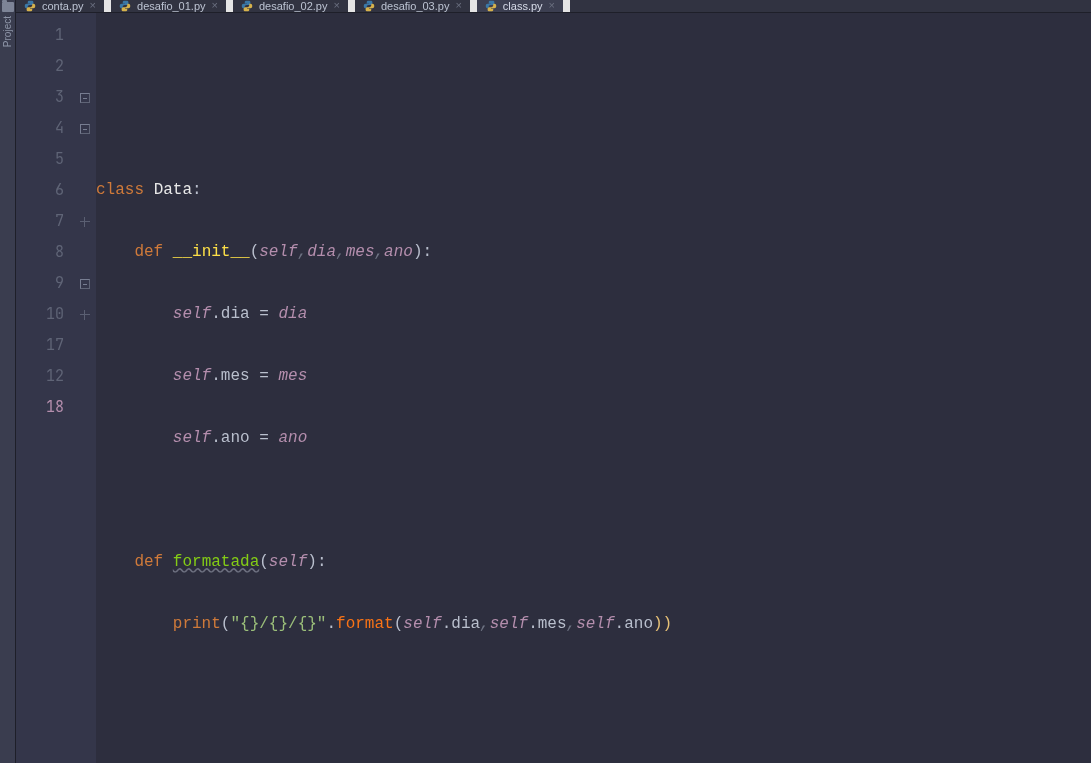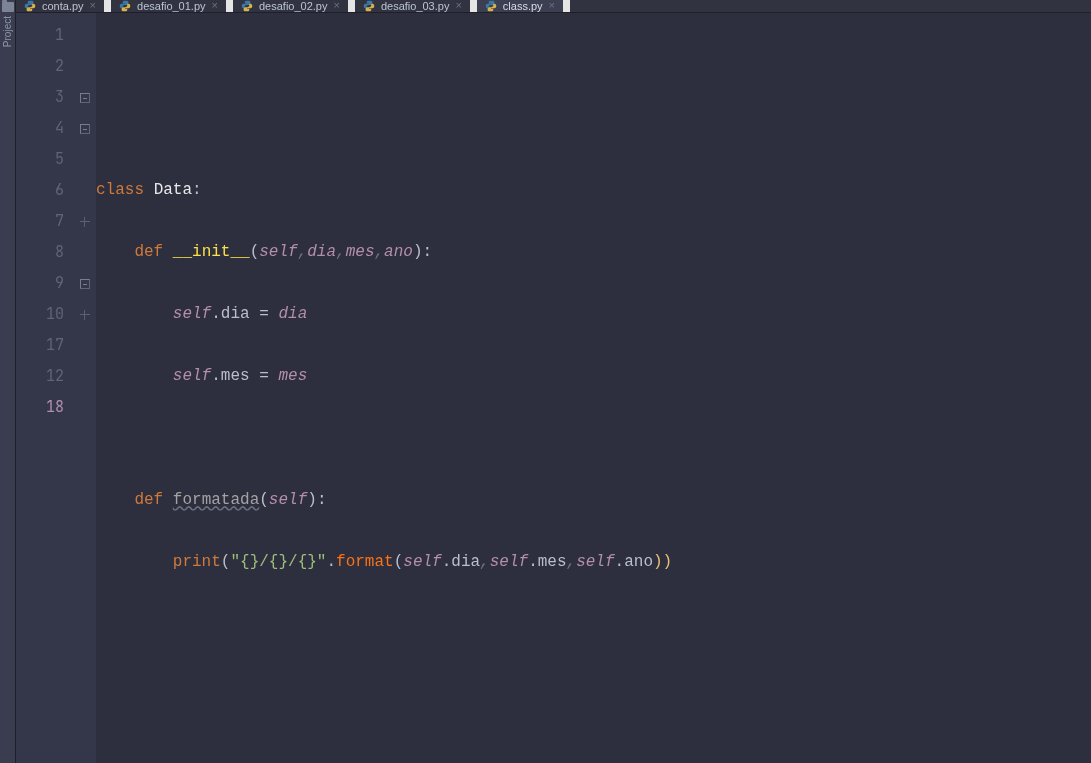--- a/index.html
+++ b/index.html
@@ -82,21 +82,21 @@
   .c-ident    { color: #e8e8e8; }  
   .c-magic    { color: #fde047; }
   .c-self     { color: #b48ead; font-style: italic; }
   .c-attr     { color: #b9bfcd; }
   .c-punct    { color: #b9bfcd; }
   .c-op       { color: #b9bfcd; }
   .c-str      { color: #9bbf7a; }
   .c-call     { color: #f97316; }
   .c-rparen   { color: #e7c177; } 
   .c-builtin  { color: #cf7a3a; }
-  .c-defname  { color: #a3a3a3; text-decoration: underline wavy rgba(150,155,170,0.6); text-decoration-skip-ink: none; }
+  .c-defname  { color: #84cc16; text-decoration: underline wavy rgba(150,155,170,0.6); text-decoration-skip-ink: none; }
   .low-comma { color:#6e7383; font-style:italic; }
   
   .panel-sep { height: 2px; background: #1e1f29; }
 </style>
 </head>
 <body>
 
 <div class="root">
 
   <div class="project-rail">
@@ -203,20 +203,21 @@
             <div></div>
         </div>
       </div>
       <div class="editor">
 <div class="line"></div>
 <div class="line"></div>
 <div class="line"><span class="c-orange">class</span> <span class="c-ident">Data</span><span class="c-punct">:</span></div>
 <div class="line">    <span class="c-orange">def</span> <span class="c-magic">__init__</span><span class="c-punct">(</span><span class="c-self">self</span><span class="low-comma">,</span><span class="c-self">dia</span><span class="low-comma">,</span><span class="c-self">mes</span><span class="low-comma">,</span><span class="c-self">ano</span><span class="c-punct">)</span><span class="c-punct">:</span></div>
 <div class="line">        <span class="c-self">self</span><span class="c-punct">.</span><span class="c-attr">dia</span> <span class="c-op">=</span> <span class="c-self">dia</span></div>
 <div class="line">        <span class="c-self">self</span><span class="c-punct">.</span><span class="c-attr">mes</span> <span class="c-op">=</span> <span class="c-self">mes</span></div>
+<div class="line">        <span class="c-self">self</span><span class="c-punct">.</span><span class="c-attr">ano</span> <span class="c-op">=</span> <span class="c-self">ano</span></div>
 <div class="line"></div>
 <div class="line"><span class="method-sep"></span>    <span class="c-orange">def</span> <span class="c-defname">formatada</span><span class="c-punct">(</span><span class="c-self">self</span><span class="c-punct">)</span><span class="c-punct">:</span></div>
 <div class="line">        <span class="c-builtin">print</span><span class="c-punct">(</span><span class="c-str">"{}/{}/{}"</span><span class="c-punct">.</span><span class="c-call">format</span><span class="c-punct">(</span><span class="c-self">self</span><span class="c-punct">.</span><span class="c-attr">dia</span><span class="low-comma">,</span><span class="c-self">self</span><span class="c-punct">.</span><span class="c-attr">mes</span><span class="low-comma">,</span><span class="c-self">self</span><span class="c-punct">.</span><span class="c-attr">ano</span><span class="c-rparen">)</span><span class="c-rparen">)</span></div>
 <div class="line"></div>
 <div class="line"></div>
 
       </div>
     </div>
 
     <div class="panel-sep"></div>

